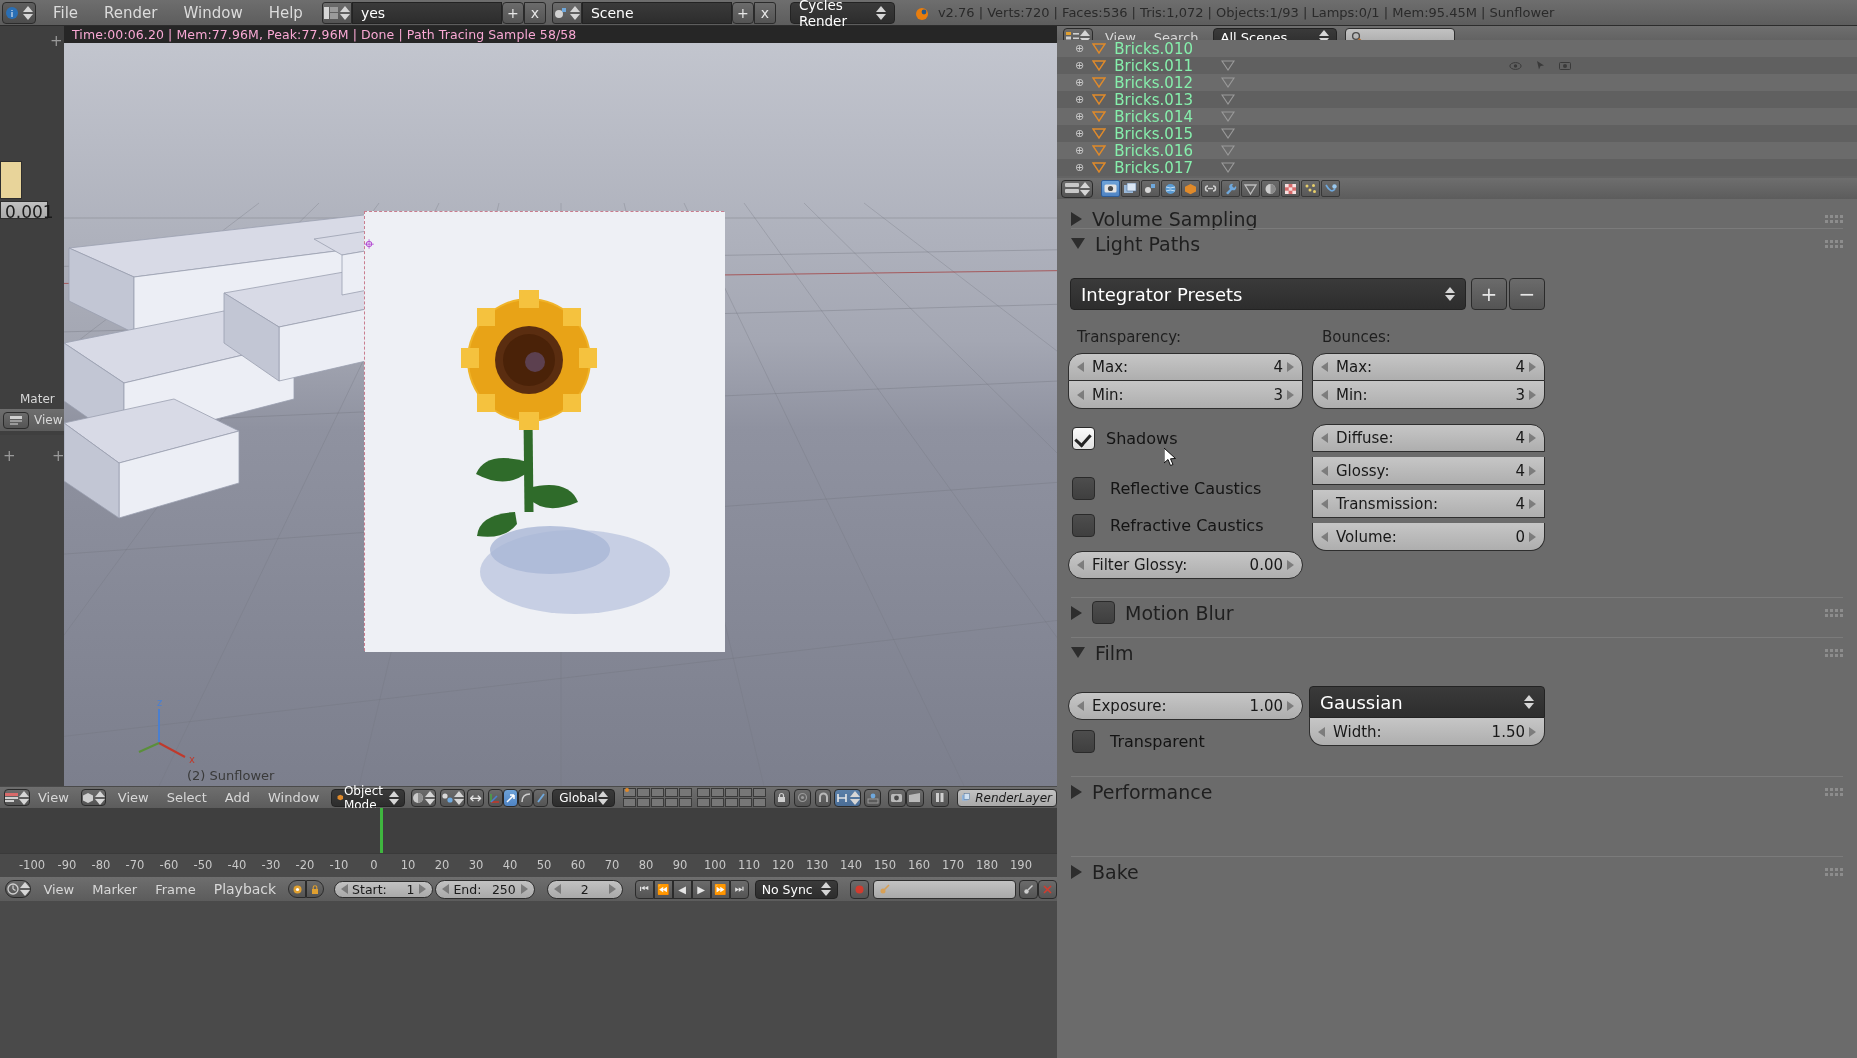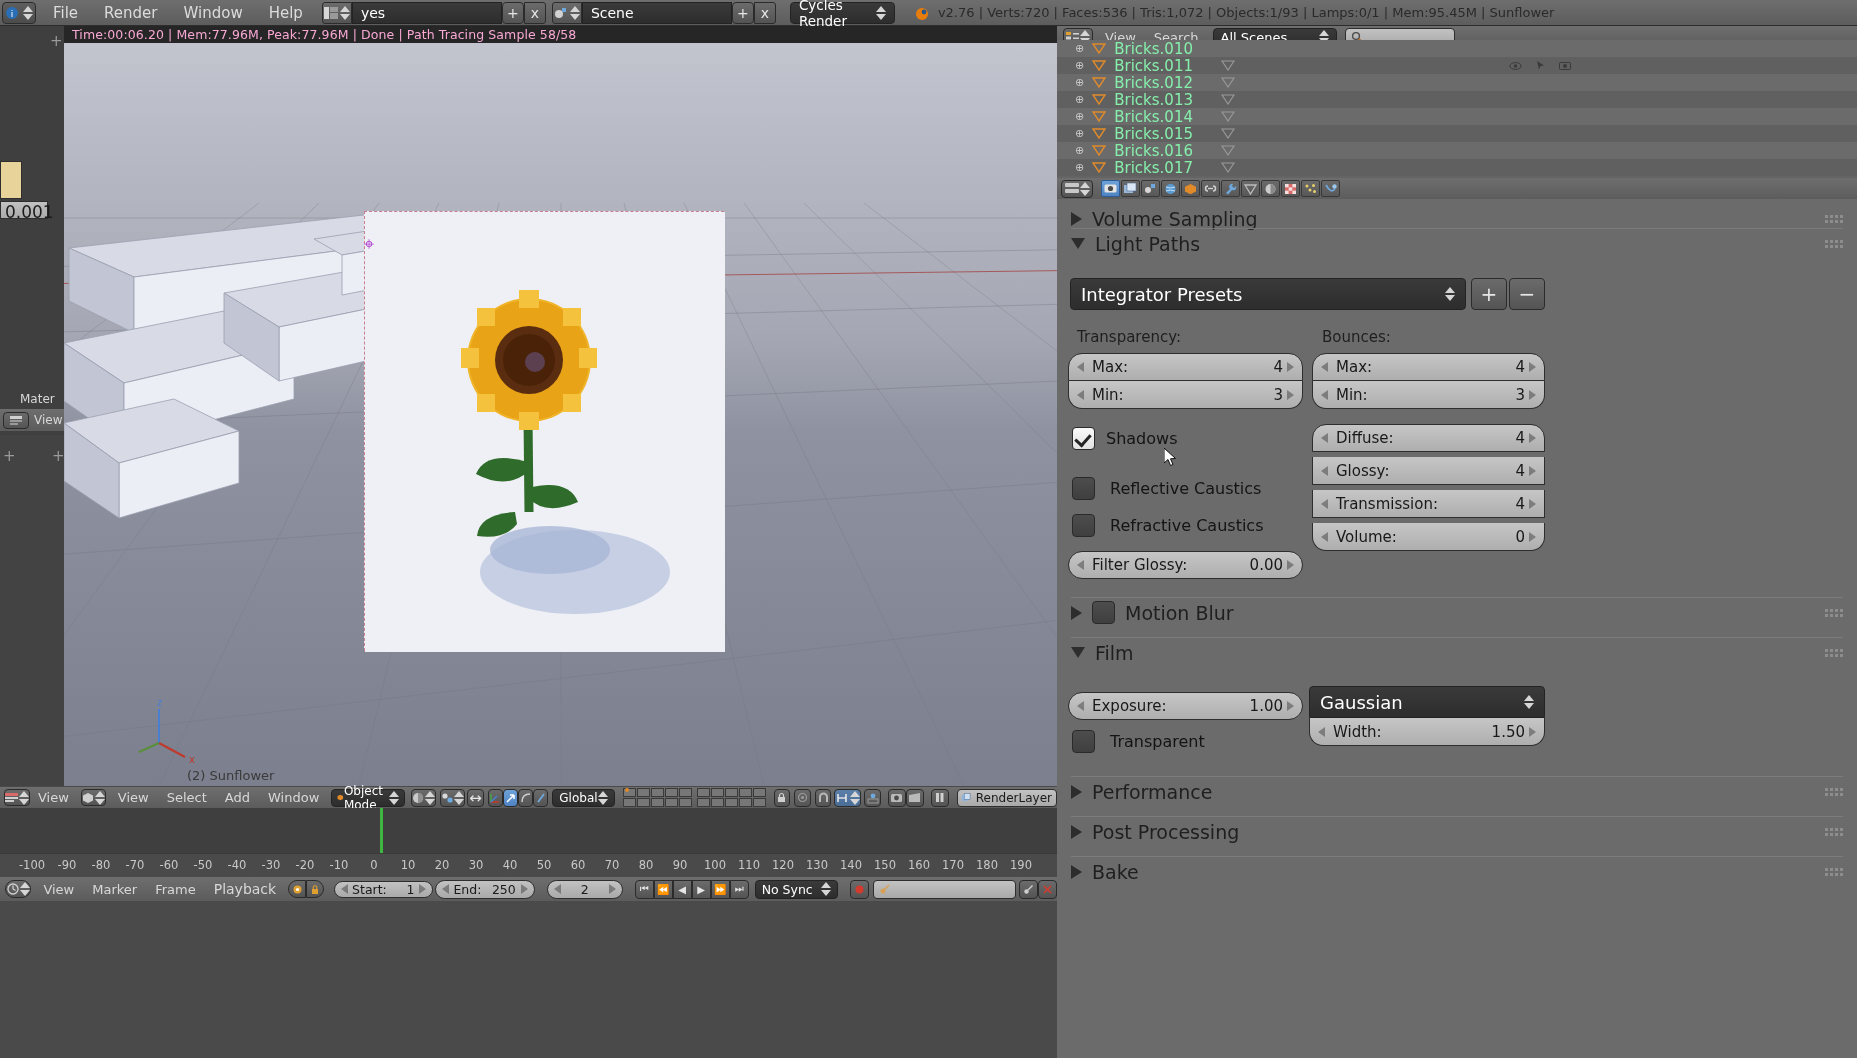--- a/index.html
+++ b/index.html
@@ -481,21 +481,21 @@
     <svg width="13" height="11" viewBox="0 0 13 11">
           <path d="M1 3 L12 1 L12 10 L1 10 Z" fill="#b9b9b9"></path>
         </svg>
   </span>
   <span class="btn3d" style="width:24px;height:18px;margin-left:7px;">
     <svg width="11" height="11" viewBox="0 0 11 11">
           <rect x="2" y="1" width="3" height="9" fill="#cfcfcf"></rect>
           <rect x="6.5" y="1" width="3" height="9" fill="#cfcfcf"></rect>
         </svg>
   </span>
-  <span class="light-field" style="margin-left:8px;height:18px;width:100px;border-radius:4px;padding:0 4px;gap:5px;">
+  <span class="light-field" style="margin-left:8px;height:18px;width:100px;border-radius:4px;padding:0 4px;gap:5px;font-style:italic;">
     <svg width="12" height="11" viewBox="0 0 12 11">
           <rect x="0" y="2" width="8" height="8" fill="#8fb4de"></rect>
           <rect x="3" y="0" width="8" height="8" fill="#cfe0f2" stroke="#4a6d96" stroke-width="0.7"></rect>
         </svg>
     <span style="font-size:12px;">RenderLayer</span>
   </span>
 </div>
 
 <div id="tl-area" class="abs">
   <div id="tl-body">
@@ -1017,34 +1017,20 @@
           <s></s>
           <s></s>
           <s></s>
           <s></s>
           <s></s>
           <s></s>
           <s></s>
           <s></s>
         </span>
   </div>
-  <div class="panel-hdr" style="top:638px;">
-    <span class="tri-r"></span>
-    <span class="panel-title">Post Processing</span>
-    <span class="grip" style="margin-left:auto;">
-          <s></s>
-          <s></s>
-          <s></s>
-          <s></s>
-          <s></s>
-          <s></s>
-          <s></s>
-          <s></s>
-        </span>
-  </div>
   <div class="panel-hdr" style="top:678px;">
     <span class="tri-r"></span>
     <span class="panel-title">Bake</span>
     <span class="grip" style="margin-left:auto;">
           <s></s>
           <s></s>
           <s></s>
           <s></s>
           <s></s>
           <s></s>

